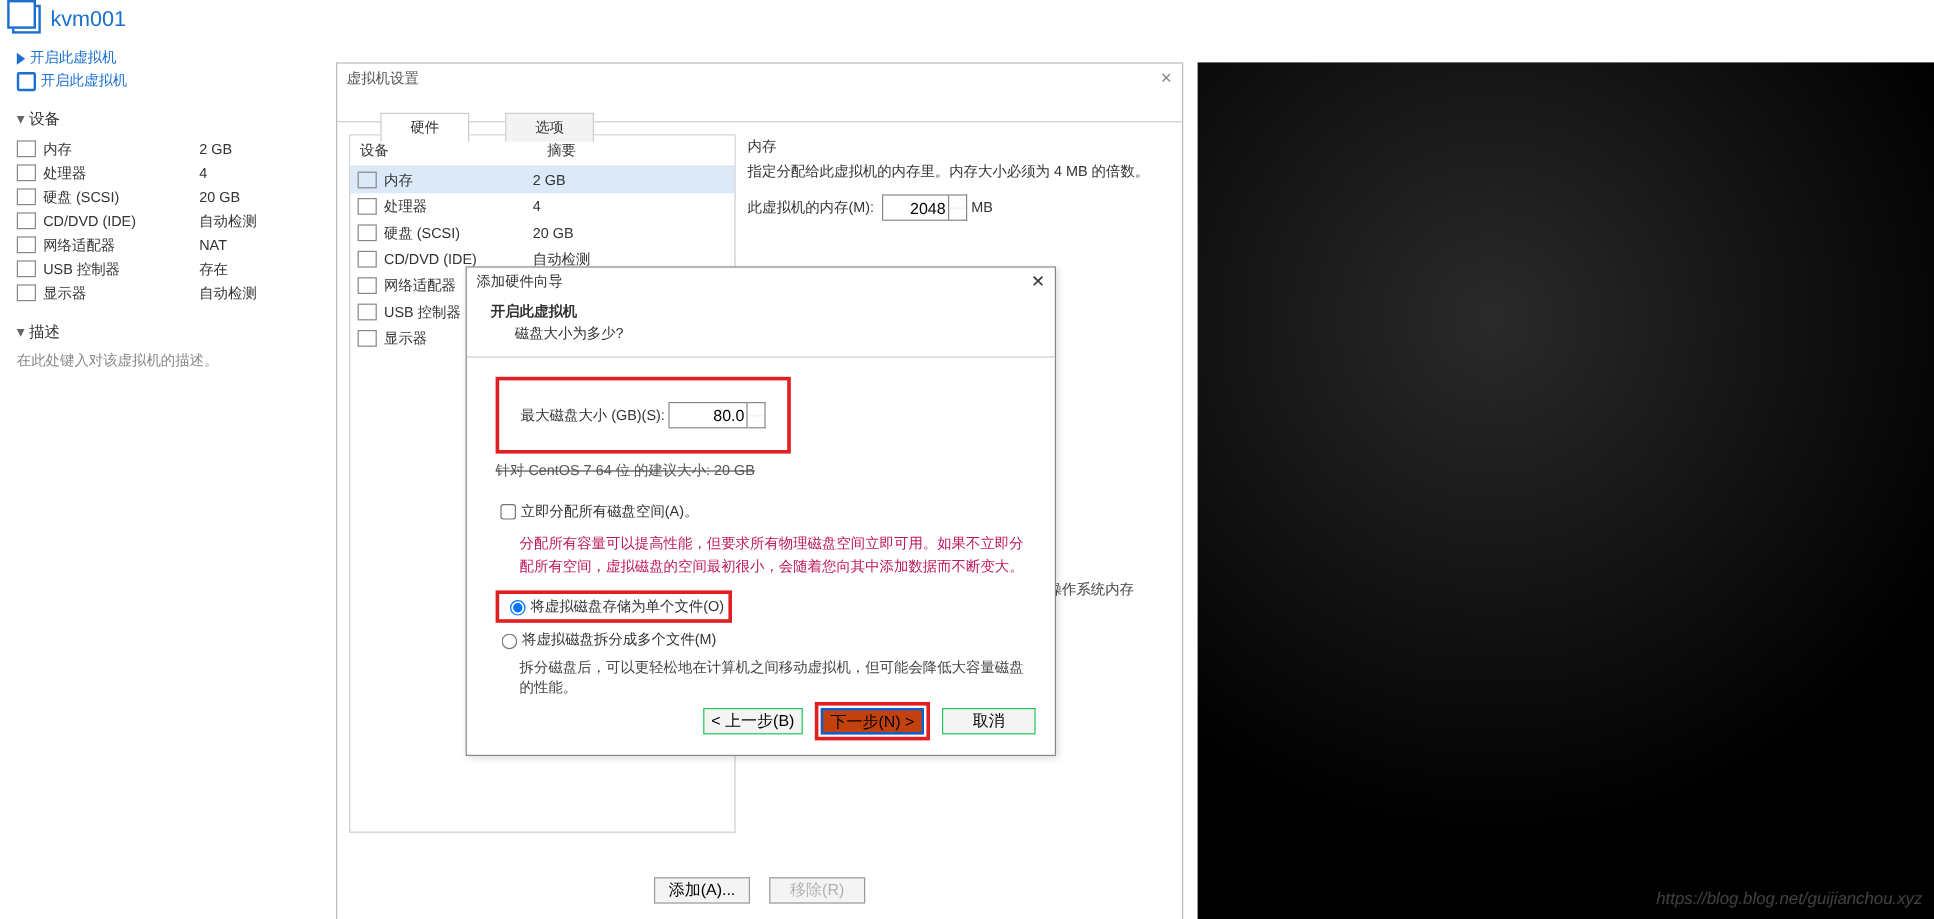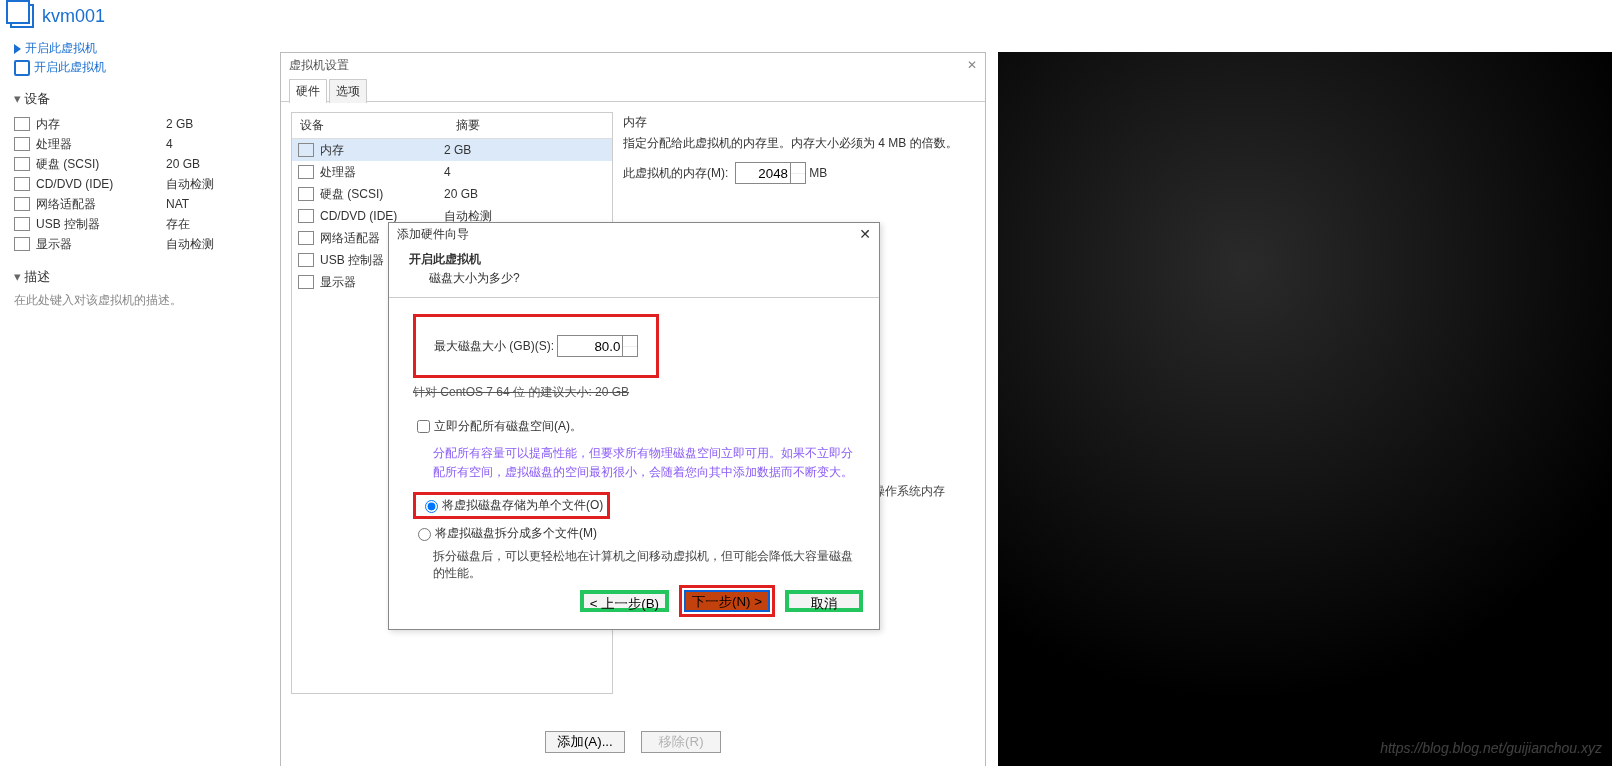--- a/index.html
+++ b/index.html
@@ -22,21 +22,21 @@
   .kv-row .v{}
   .desc-hint{color:#888;margin-top:6px;}
   
   .preview{position:absolute;right:0;top:52px;width:614px;height:714px;background:radial-gradient(circle at 40% 30%,#2a2a2a,#000 70%);}
   .watermark{position:absolute;right:10px;bottom:10px;color:rgba(255,255,255,.25);font-size:14px;font-style:italic;}
   
   .settings-win{position:absolute;left:280px;top:52px;width:704px;height:714px;background:#fff;border:1px solid #bbb;border-top:1px solid #bbb;}
   .settings-title{height:24px;line-height:24px;padding:0 8px;color:#555;display:flex;justify-content:space-between;}
   .settings-title .x{cursor:pointer;color:#888;}
   .tabs{display:flex;padding:0 8px;border-bottom:1px solid #ccc;}
-  .tab{padding:3px 6px;border:1px solid #ccc;border-bottom:none;background:#fff;margin-right:2px;position:relative;top:2px;}
+  .tab{padding:3px 24px;border:1px solid #ccc;border-bottom:none;background:#fff;margin-right:2px;position:relative;top:17px;margin-left:28px;}
   .tab.inactive{background:#f3f3f3;}
   .settings-body{display:flex;padding:10px;gap:10px;}
   .hw-list{width:320px;border:1px solid #ccc;height:580px;}
   .hw-head{display:flex;background:#fff;border-bottom:1px solid #ddd;}
   .hw-head div{padding:4px 8px;}
   .hw-head .c1{width:140px;}
   .hw-row{display:flex;align-items:center;height:22px;}
   .hw-row.sel{background:#dbe9f9;}
   .hw-row .c1{width:140px;display:flex;align-items:center;padding-left:6px;}
   .hw-row .c1 .i{width:14px;height:12px;border:1px solid #888;margin-right:6px;}
@@ -55,27 +55,27 @@
   .wizard-title .x{cursor:pointer;font-size:14px;}
   .wizard-head{padding:6px 20px 10px;border-bottom:1px solid #ccc;}
   .wizard-head .h1{font-weight:bold;}
   .wizard-head .h2{margin-left:20px;margin-top:2px;}
   .wizard-body{padding:16px 24px;color:#333;}
   .size-row{display:flex;align-items:center;border:3px solid #e02020;padding:18px;width:fit-content;}
   .size-row input{width:60px;text-align:right;border:1px solid #888;height:18px;}
   .recommend{margin-top:6px;text-decoration:line-through;color:#555;}
   .chk-row{display:flex;align-items:center;margin-top:16px;}
   .chk-row input{margin-right:4px;}
-  .chk-expl{margin:8px 0 0 20px;color:#8b5cf6;line-height:1.6;}
+  .chk-expl{margin:8px 0 0 20px;color:#be185d;line-height:1.6;}
   .radio-row{display:flex;align-items:flex-start;margin-top:6px;}
   .radio-row input{margin-right:4px;}
   .radio-box{border:3px solid #e02020;display:inline-flex;padding:2px 4px;align-items:center;margin-top:10px;width:fit-content;}
   .radio-expl{margin:6px 0 0 20px;color:#444;}
   .wizard-foot{position:absolute;bottom:12px;right:16px;display:flex;gap:10px;align-items:center;}
-  .wizard-foot button{min-width:78px;height:22px;border:4px solid #22c55e;background:#f4f4f4;}
+  .wizard-foot button{min-width:78px;height:22px;border:1px solid #22c55e;background:#f4f4f4;}
   .next-wrap{border:3px solid #e02020;padding:2px;}
   .next-wrap button{border:2px solid #0a5fd6;background:#c2410c;}
 </style>
 </head>
 <body>
 
 <div class="app">
 
   <div class="titlebar">
     <span class="blueicon"></span>

